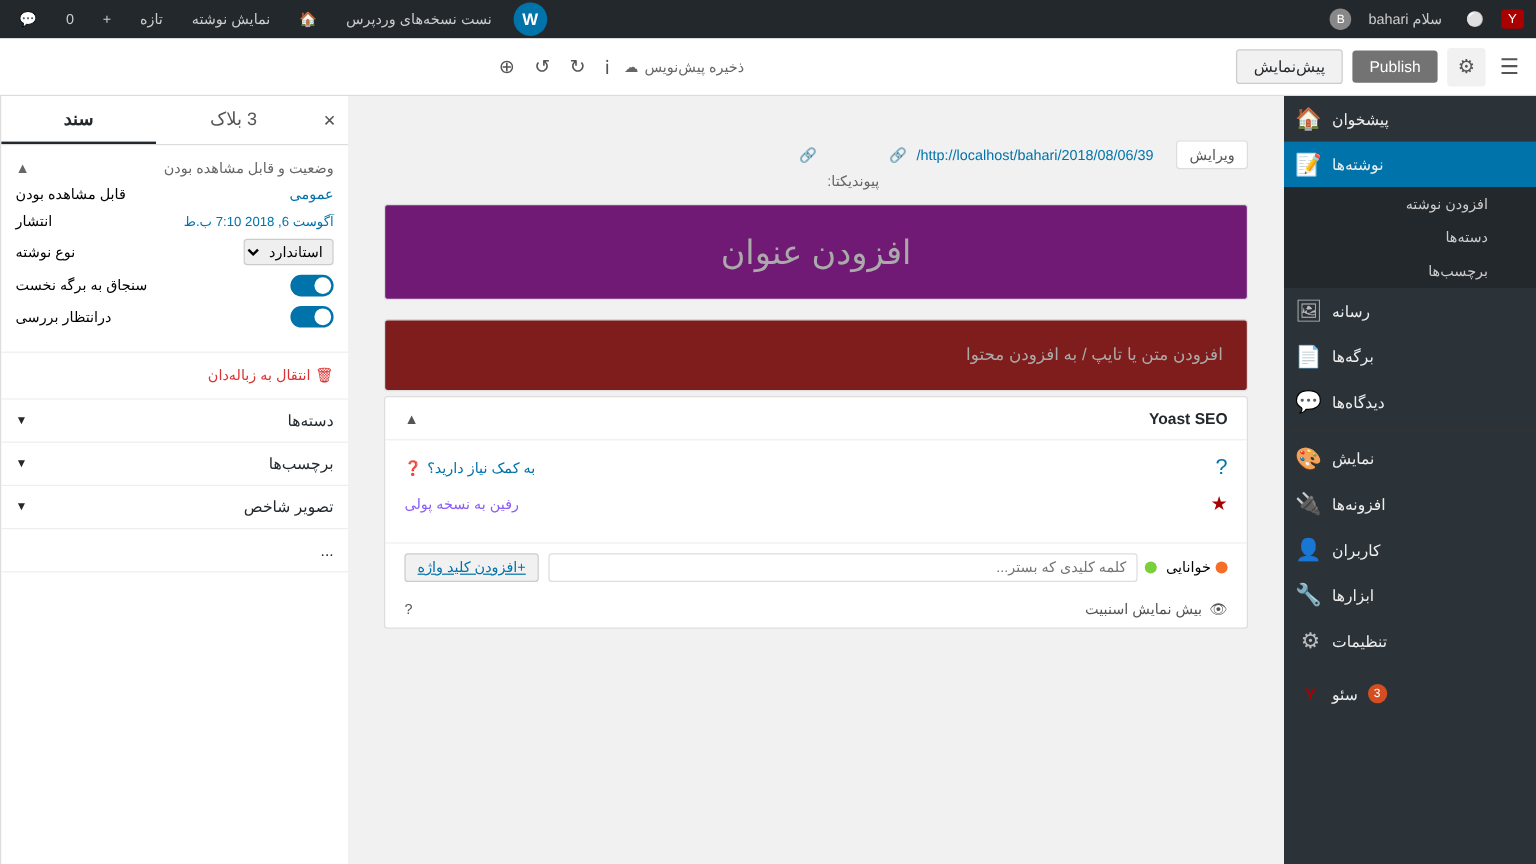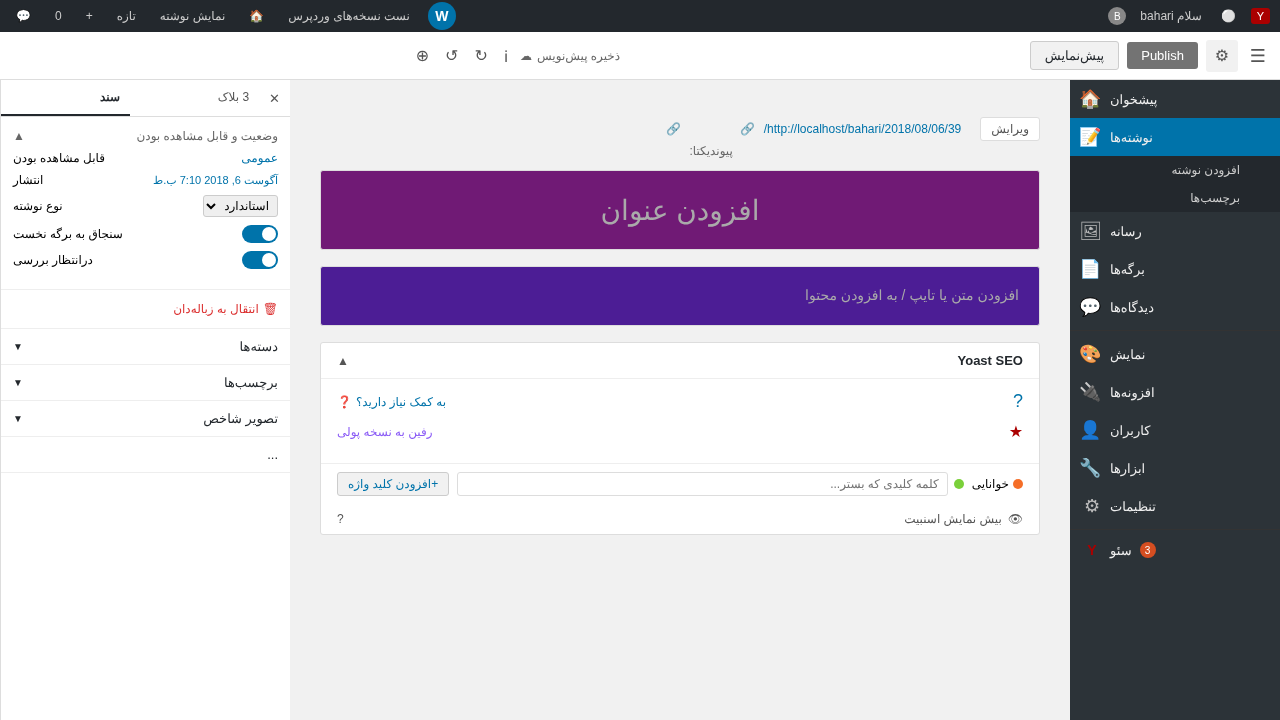--- a/index.html
+++ b/index.html
@@ -93,24 +93,24 @@
       flex-shrink: 0;
       direction: rtl;
     }
     .panel-tabs {
       display: flex;
       border-bottom: 1px solid #ddd;
       flex-direction: row-reverse;
     }
     .panel-tab {
       flex: 1;
-      text-align: right;
+      text-align: center;
       padding: 10px;
       cursor: pointer;
-      font-size: 12px;
+      font-size: 15px;
       color: #555;
       border-bottom: 2px solid transparent;
     }
     .panel-tab.active {
       color: #23282d;
       border-bottom: 2px solid #23282d;
       font-weight: bold;
     }
     .panel-close {
       padding: 10px;
@@ -149,25 +149,25 @@
       border-radius: 3px;
       padding: 20px;
       margin-bottom: 16px;
       min-height: 80px;
       display: flex;
       align-items: center;
       justify-content: center;
     }
     .title-placeholder { color: #aaa; font-size: 28px; text-align: center; font-family: 'Tahoma', Arial; }
     .content-area {
-      background: #4c1d95;
+      background: #7f1d1d;
       border: 1px solid #ddd;
       border-radius: 3px;
       padding: 20px;
-      margin-bottom: 16px;
+      margin-bottom: 4px;
       min-height: 60px;
     }
     .content-placeholder { color: #aaa; font-size: 14px; text-align: center; }
     
     
     .yoast-section {
       background: #fff;
       border: 1px solid #ddd;
       border-radius: 3px;
       margin-bottom: 16px;
@@ -187,21 +187,21 @@
     .yoast-help { color: #0073aa; font-size: 18px; cursor: pointer; }
     .yoast-need-help { display: flex; align-items: center; gap: 4px; color: #0073aa; font-size: 12px; cursor: pointer; }
     .yoast-star { color: #a00; font-size: 16px; }
     .yoast-version-link { color: #8b5cf6; font-size: 12px; cursor: pointer; }
     .yoast-inputs { display: flex; align-items: center; gap: 8px; padding: 8px 16px; border-top: 1px solid #eee; flex-wrap: wrap; direction: rtl; }
     .yoast-readability { display: flex; align-items: center; gap: 4px; font-size: 12px; }
     .dot { width: 10px; height: 10px; border-radius: 50%; display: inline-block; }
     .dot-orange { background: #f56e28; }
     .dot-green { background: #7ad03a; }
     .yoast-keyword-input { flex: 1; padding: 4px 8px; border: 1px solid #ddd; border-radius: 3px; font-size: 12px; min-width: 120px; direction: rtl; font-family: 'Tahoma', Arial; }
-    .yoast-add-keyword { background: #f1f1f1; border: 1px solid #ccc; padding: 4px 10px; border-radius: 3px; font-size: 12px; cursor: pointer; color: #0073aa; font-family: 'Tahoma', Arial; }
+    .yoast-add-keyword { background: #f1f1f1; border: 1px solid #ccc; padding: 4px 10px; border-radius: 3px; font-size: 12px; cursor: pointer; color: #0073aa; font-family: 'Tahoma', Arial; text-decoration: underline; }
     .yoast-preview-row { display: flex; align-items: center; gap: 6px; padding: 8px 16px; font-size: 12px; color: #555; direction: rtl; cursor: pointer; }
     
     
     .wp-icon { 
       width: 28px; height: 28px; background: #0073aa; border-radius: 50%; 
       display: flex; align-items: center; justify-content: center; color: #fff; font-size: 14px; font-weight: bold;
     }
   </style>
 </head>
 <body>
@@ -251,20 +251,21 @@
         <span class="menu-icon">🏠</span>
         <span>پیشخوان</span>
       </div>
 
       <div class="menu-item active">
         <span class="menu-icon">📝</span>
         <span>نوشته‌ها</span>
       </div>
       <div class="submenu">
         <div class="sub-item">افزودن نوشته</div>
+        <div class="sub-item">دسته‌ها</div>
         <div class="sub-item">برچسب‌ها</div>
       </div>
 
       <div class="menu-item">
         <span class="menu-icon">🖼</span>
         <span>رسانه</span>
       </div>
 
       <div class="menu-item">
         <span class="menu-icon">📄</span>

